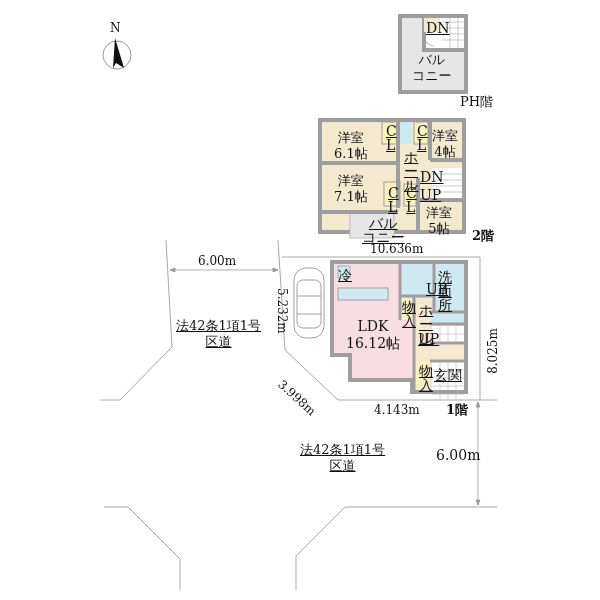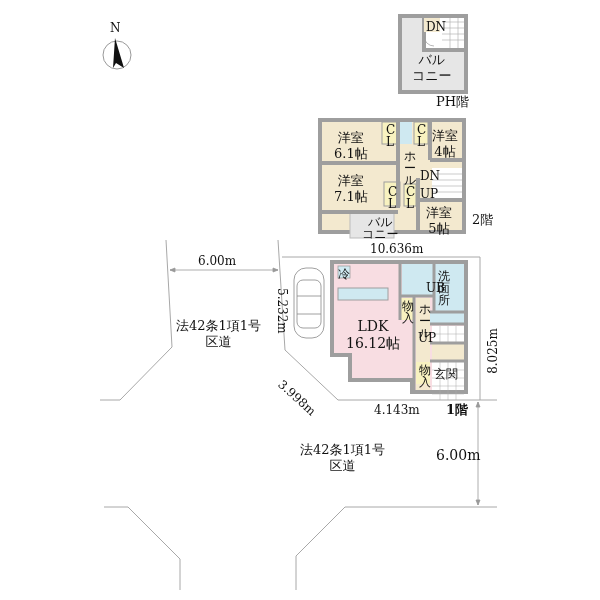--- a/index.html
+++ b/index.html
@@ -1,22 +1,22 @@
 <!DOCTYPE html>
 <html><head>
 <meta charset="utf-8">
 <style>
   html,body{margin:0;padding:0;background:#fff;}
   body{width:600px;height:600px;position:relative;overflow:hidden;font-family:"DejaVu Serif","Liberation Serif",serif;}
   svg{position:absolute;left:0;top:0;}
   .lbl{position:absolute;color:#111;white-space:nowrap;line-height:1;}
   .room{font-size:13px;text-align:center;line-height:1.2;}
-  .sm{font-size:12px;}
+  .sm{font-size:14px;text-decoration:underline;}
   .dim{font-size:12px;}
-  .road{font-size:13px;text-align:center;line-height:1.25;}
+  .road{font-size:13px;text-align:center;line-height:1.25;text-decoration:underline;}
   .floor{font-size:13px;}
 </style>
 </head>
 <body>
 
 <svg width="600" height="600" viewBox="0 0 600 600">
 
   <g stroke="#a8a8a8" stroke-width="1" fill="none">
     <polyline points="166,240 172,347 120,400 100,400"></polyline>
     <polyline points="278,240 285,350 338,400 480,400"></polyline>
@@ -137,42 +137,42 @@
       <line x1="430" y1="361" x2="466" y2="361"></line>
     </g>
   </g>
 </svg>
 
 <div class="lbl" style="left:110px;top:22px;font-size:12px;">N</div>
 
 <div class="lbl sm" style="left:426px;top:21px;">DN</div>
 <div class="lbl room" style="left:412px;top:52px;white-space:pre;">バル
 コニー</div>
-<div class="lbl floor" style="left:436px;top:95px;text-align:right;">PH階</div>
+<div class="lbl floor" style="left:460px;top:95px;text-align:right;">PH階</div>
 
 <div class="lbl room" style="left:334px;top:130px;"><span>洋室</span><br><span>6.1帖</span></div>
 <div class="lbl room" style="left:432px;top:128px;"><span>洋室</span><br><span>4帖</span></div>
 <div class="lbl room" style="left:334px;top:173px;"><span>洋室</span><br><span>7.1帖</span></div>
 <div class="lbl room" style="left:426px;top:205px;"><span>洋室</span><br><span>5帖</span></div>
 <div class="lbl sm" style="left:386px;top:124px;white-space:pre;">C
 L</div>
 <div class="lbl sm" style="left:417px;top:124px;white-space:pre;">C
 L</div>
 <div class="lbl sm" style="left:388px;top:186px;white-space:pre;">C
 L</div>
 <div class="lbl sm" style="left:406px;top:186px;white-space:pre;">C
 L</div>
 <div class="lbl sm" style="left:404px;top:150px;white-space:pre;">ホ
 ー
 ル</div>
 <div class="lbl sm" style="left:420px;top:170px;">DN</div>
 <div class="lbl sm" style="left:420px;top:188px;">UP</div>
 <div class="lbl sm" style="left:362px;top:216px;white-space:pre;text-align:center;">バル
 コニー</div>
-<div class="lbl floor" style="left:472px;top:213px;">2階</div>
+<div class="lbl floor" style="left:472px;top:229px;font-weight:bold;">2階</div>
 
 <div class="lbl dim" style="left:362px;top:243px;margin-left:8px;">10.636m</div>
 <div class="lbl dim" style="left:198px;top:255px;">6.00m</div>
 <div class="lbl dim" style="left:262px;top:305px;transform:rotate(90deg);transform-origin:left top;left:288px;top:288px;">5.232m</div>
 <div class="lbl dim" style="left:470px;top:345px;transform:rotate(-90deg);transform-origin:center;">8.025m</div>
 <div class="lbl dim" style="left:284px;top:378px;transform:rotate(42deg);transform-origin:left top;">3.998m</div>
 <div class="lbl dim" style="left:374px;top:404px;">4.143m</div>
 <div class="lbl dim" style="left:436px;top:448px;font-size:14px;">6.00m</div>
 
 <div class="lbl sm" style="left:338px;top:268px;">冷</div>

